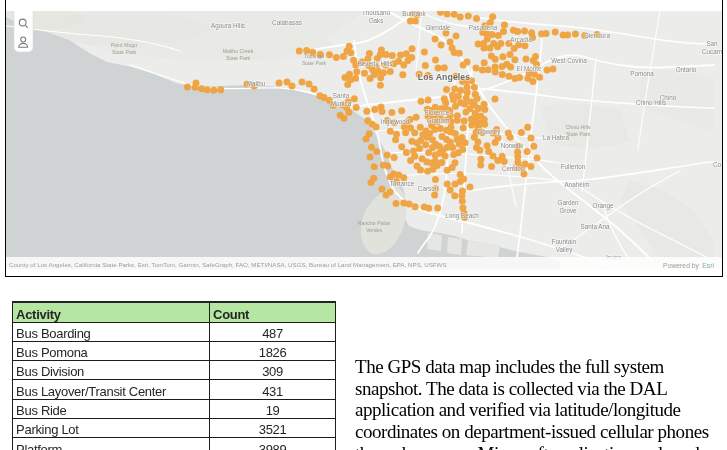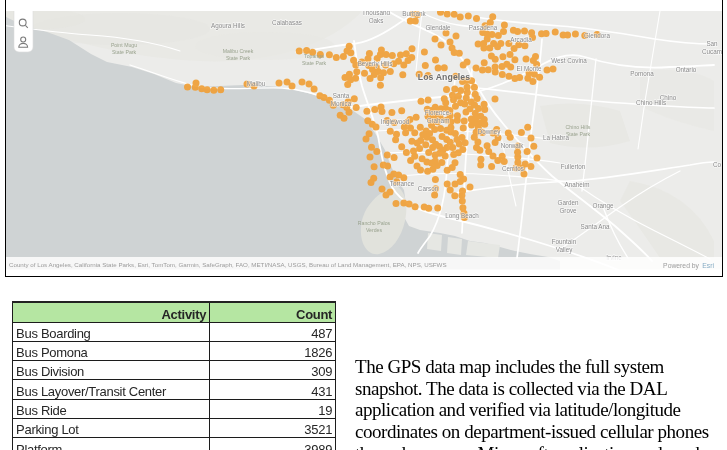--- a/index.html
+++ b/index.html
@@ -3,23 +3,23 @@
 * { margin:0; padding:0; box-sizing:border-box; }
 body { width:727px; height:450px; background:#fff; position:relative; overflow:hidden;
        font-family:"Liberation Sans", sans-serif; }
 .mapbox { position:absolute; left:5px; top:-4px; width:717.5px; height:281px;
           border:1.5px solid #000; background:#fff; overflow:hidden; }
 .mapinner { position:absolute; left:-6.5px; top:14px; width:727px; height:276px; }
 table.xl { position:absolute; left:12.1px; top:301.2px; border-collapse:collapse;
            font-size:13px; color:#262626; border-top:2.2px solid #222; }
 table.xl td, table.xl th { border:1.4px solid #1c1c1c; height:19.3px; padding:0 3px 1px 3px;
                             font-weight:400; letter-spacing:-0.3px; vertical-align:bottom; line-height:13px; }
-table.xl tr.hdr th { background:#b5e6a2; text-align:right; font-weight:700; height:19.9px; border-top:none; }
+table.xl tr.hdr th { background:#b5e6a2; text-align:left; font-weight:700; height:19.9px; border-top:none; }
 td.c1 { width:197px; }
-td.c2 { width:126px; text-align:right; }
+td.c2 { width:126px; text-align:center; }
 .para { position:absolute; left:355px; top:355.8px; width:400px;
         font-family:"Liberation Serif", serif; font-size:19px; line-height:21.7px;
         letter-spacing:-0.46px; color:#000; }
 </style></head>
 <body>
 <div class="mapbox">
     <div class="mapinner">
 <svg width="727" height="276" viewBox="0 0 727 276" font-family="&quot;Liberation Sans&quot;, sans-serif">
 
 <rect x="0" y="0" width="727" height="276" fill="#ececea"></rect>

